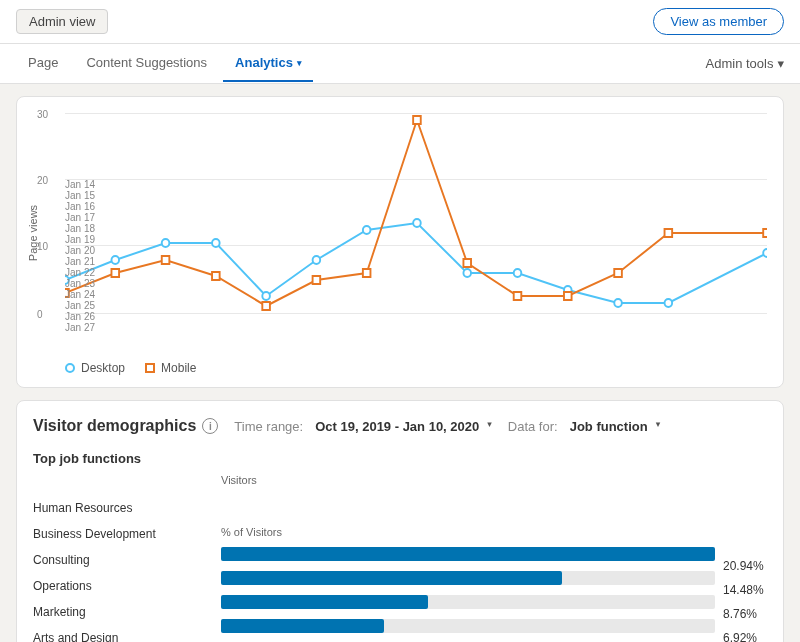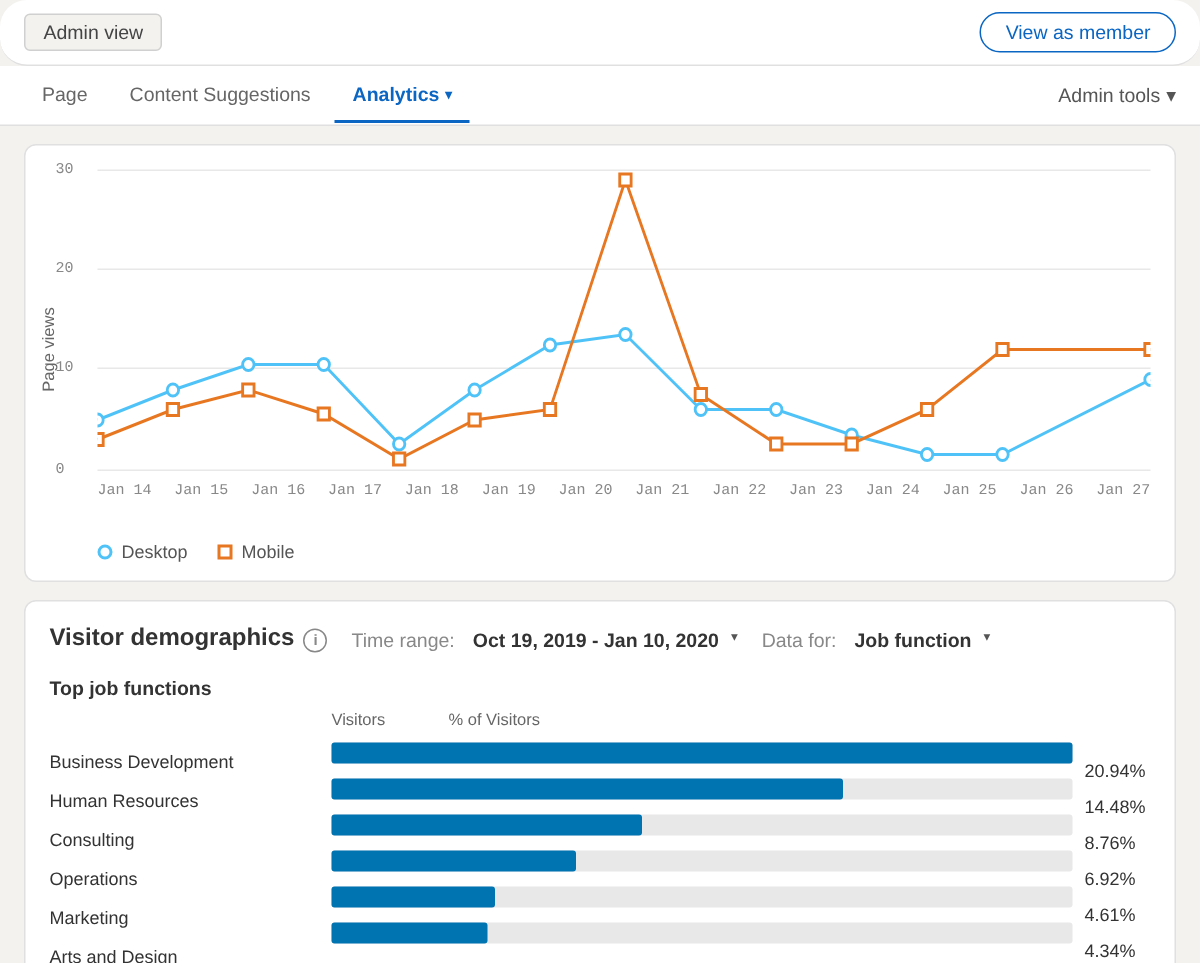--- a/index.html
+++ b/index.html
@@ -6,21 +6,20 @@
     body { font-family: -apple-system, BlinkMacSystemFont, 'Segoe UI', Arial, sans-serif; background: #f3f2ef; font-size: 13px; color: #333; }
 
     .top-bar {
       background: #fff;
       border-bottom: 1px solid #e0e0e0;
       display: flex;
       align-items: center;
       justify-content: space-between;
       padding: 0 16px;
       height: 44px;
-      border-radius: 18px;
     }
     .admin-view-badge {
       background: #f3f2ef;
       border: 1px solid #d0d0d0;
       border-radius: 4px;
       padding: 4px 12px;
       font-size: 13px;
       color: #444;
     }
     .view-as-member-btn {
@@ -103,21 +102,20 @@
       top: 50%;
       transform: translateY(-50%) rotate(-90deg);
       font-size: 11px;
       color: #666;
       white-space: nowrap;
     }
     .chart-inner {
       position: relative;
       height: 220px;
       margin-left: 32px;
-      font-family: Liberation Mono, monospace;
     }
     .grid-lines {
       position: absolute;
       top: 0; left: 0; right: 0; bottom: 20px;
     }
     .grid-line {
       position: absolute;
       left: 0; right: 0;
       border-top: 1px solid #e8e8e8;
     }
@@ -127,20 +125,21 @@
       font-size: 10px;
       color: #888;
       transform: translateY(-50%);
     }
     .x-labels {
       position: absolute;
       bottom: 0;
       left: 0; right: 0;
       display: flex;
       justify-content: space-between;
+      flex-direction: column;
     }
     .x-label {
       font-size: 10px;
       color: #888;
     }
     svg.chart-svg {
       position: absolute;
       top: 0; left: 0;
       width: 100%;
       height: calc(100% - 20px);
@@ -174,21 +173,21 @@
     .demo-header {
       display: flex;
       align-items: center;
       gap: 16px;
       margin-bottom: 16px;
     }
     .demo-title {
       font-size: 16px;
       font-weight: 600;
       display: flex;
-      align-items: flex-end;
+      align-items: center;
       gap: 6px;
     }
     .info-icon {
       width: 16px;
       height: 16px;
       border-radius: 50%;
       border: 1px solid #888;
       display: inline-flex;
       align-items: center;
       justify-content: center;
@@ -225,23 +224,24 @@
       color: #333;
       height: 24px;
       display: flex;
       align-items: center;
     }
     .bars-section {
       flex: 1;
     }
     .bars-header {
       display: flex;
-      gap: 18px;
+      gap: 40px;
       margin-bottom: 4px;
       padding-left: 8px;
+      flex-direction: column;
     }
     .bars-header-label {
       font-size: 11px;
       color: #666;
       min-width: 60px;
     }
     .bar-row {
       display: flex;
       align-items: center;
       height: 24px;
@@ -394,22 +394,22 @@
       <button class="filter-btn">
         <span class="label">Data for:</span>
         <span style="font-weight:600;margin-left:4px;">Job function</span>
         <span class="chevron">▾</span>
       </button>
     </div>
     <div style="font-weight:700;font-size:13px;margin-bottom:8px;">Top job functions</div>
     <div class="demo-body">
       <div class="job-labels">
         <div style="height:20px;"></div>
+        <div class="job-label">Human Resources</div>
         <div class="job-label">Business Development</div>
-        <div class="job-label">Human Resources</div>
         <div class="job-label">Consulting</div>
         <div class="job-label">Operations</div>
         <div class="job-label">Marketing</div>
         <div class="job-label">Arts and Design</div>
 
       </div>
       <div class="bars-section">
         <div class="bars-header">
           <span class="bars-header-label">Visitors</span>
           <span class="bars-header-label">% of Visitors</span>

